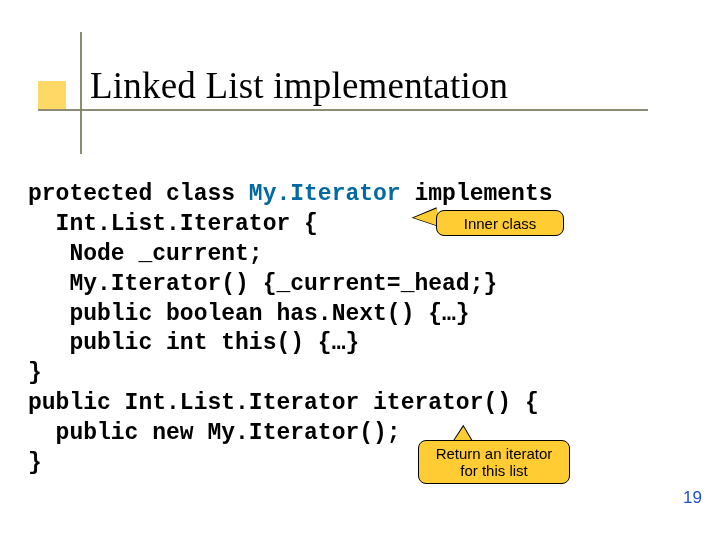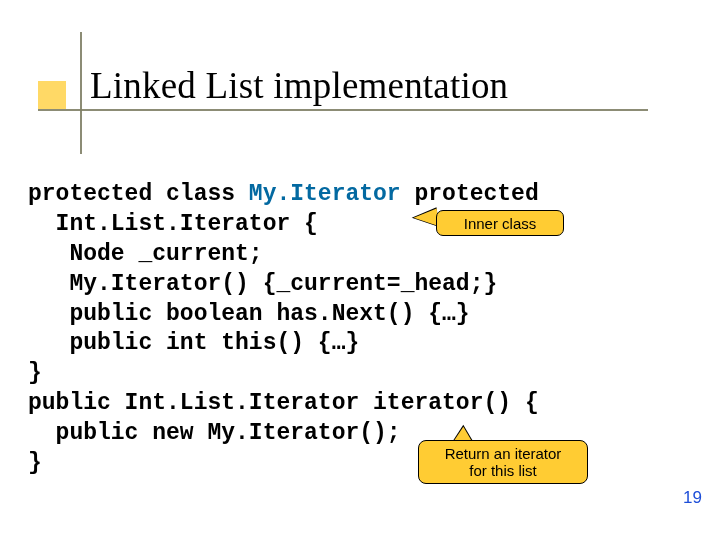--- a/index.html
+++ b/index.html
@@ -78,26 +78,25 @@
     display: flex;
     align-items: center;
     justify-content: center;
     padding: 4px 10px;
   }
   .callout1 {
     left: 436px;
     top: 210px;
     width: 128px;
     height: 26px;
-    border-radius: 7px;
   }
   .callout2 {
     left: 418px;
     top: 440px;
-    width: 170px;
+    width: 152px;
     height: 44px;
     line-height: 1.15;
   }
   .pointer {
     position: absolute;
     width: 0;
     height: 0;
     border-style: solid;
   }
   .pointer1 {
@@ -142,21 +141,21 @@
 </head>
 <body>
 
 <div class="title-wrap">
   <div class="accent-sq"></div>
   <div class="accent-line"></div>
   <div class="vline"></div>
   <div class="title">Linked List implementation</div>
 </div>
 
-<div class="code-block"><span>protected class </span><span class="blue">My.Iterator</span><span> protected</span>
+<div class="code-block"><span>protected class </span><span class="blue">My.Iterator</span><span> implements</span>
 <span>  Int.List.Iterator {</span>
 <span>   Node _current;</span>
 <span>   My.Iterator() {_current=_head;}</span>
 <span>   public boolean has.Next() {…}</span>
 <span>   public int this() {…}</span>
 <span>}</span>
 <span>public Int.List.Iterator iterator() {</span>
 <span>  public new My.Iterator();</span>
 <span>}</span></div>
 

